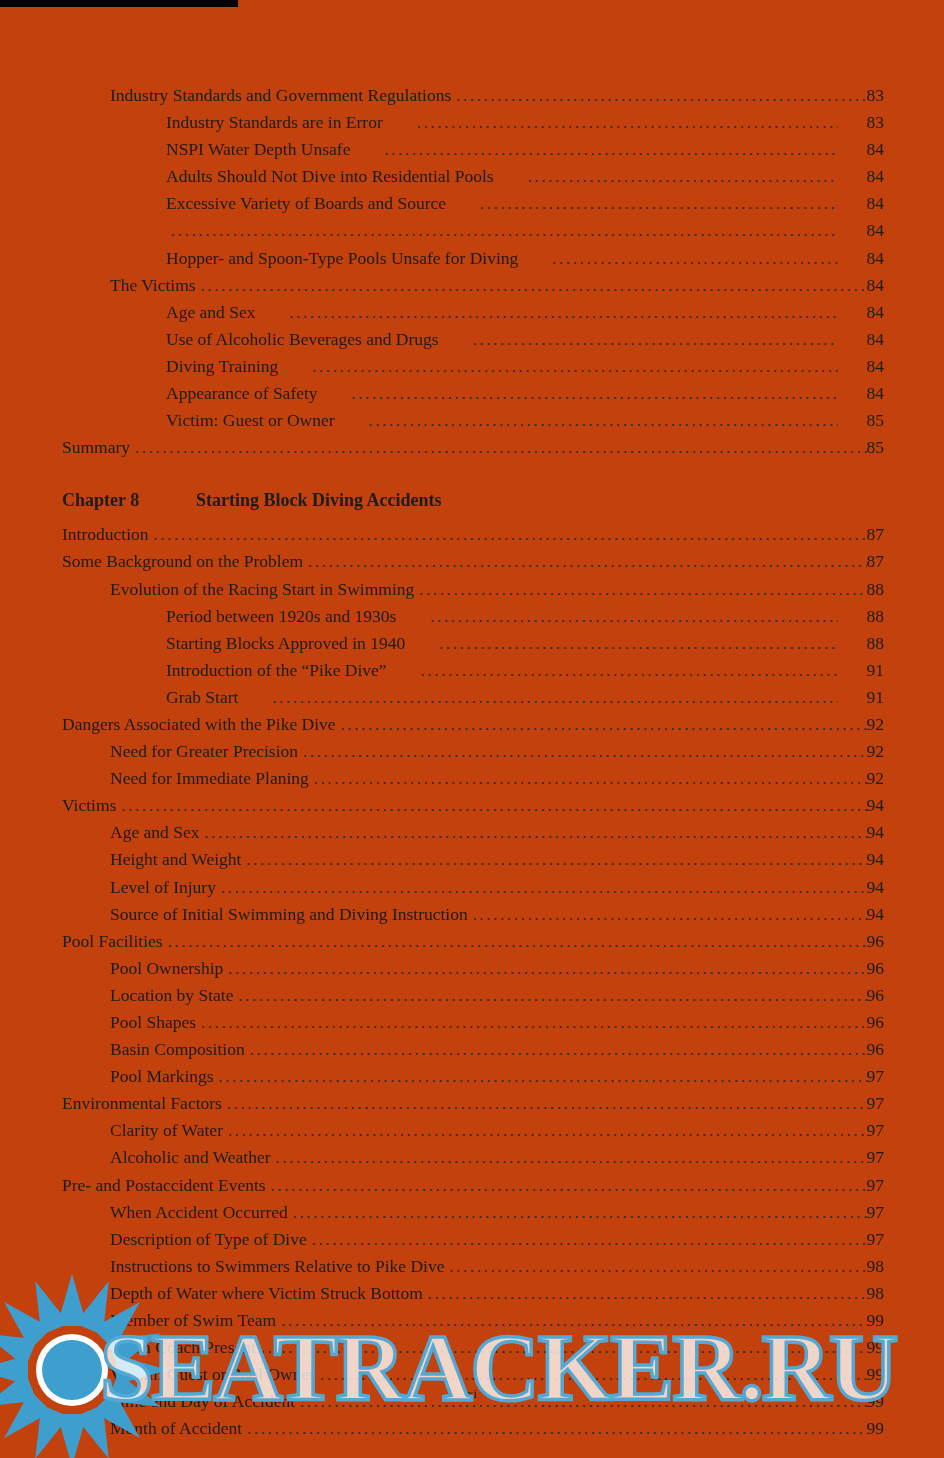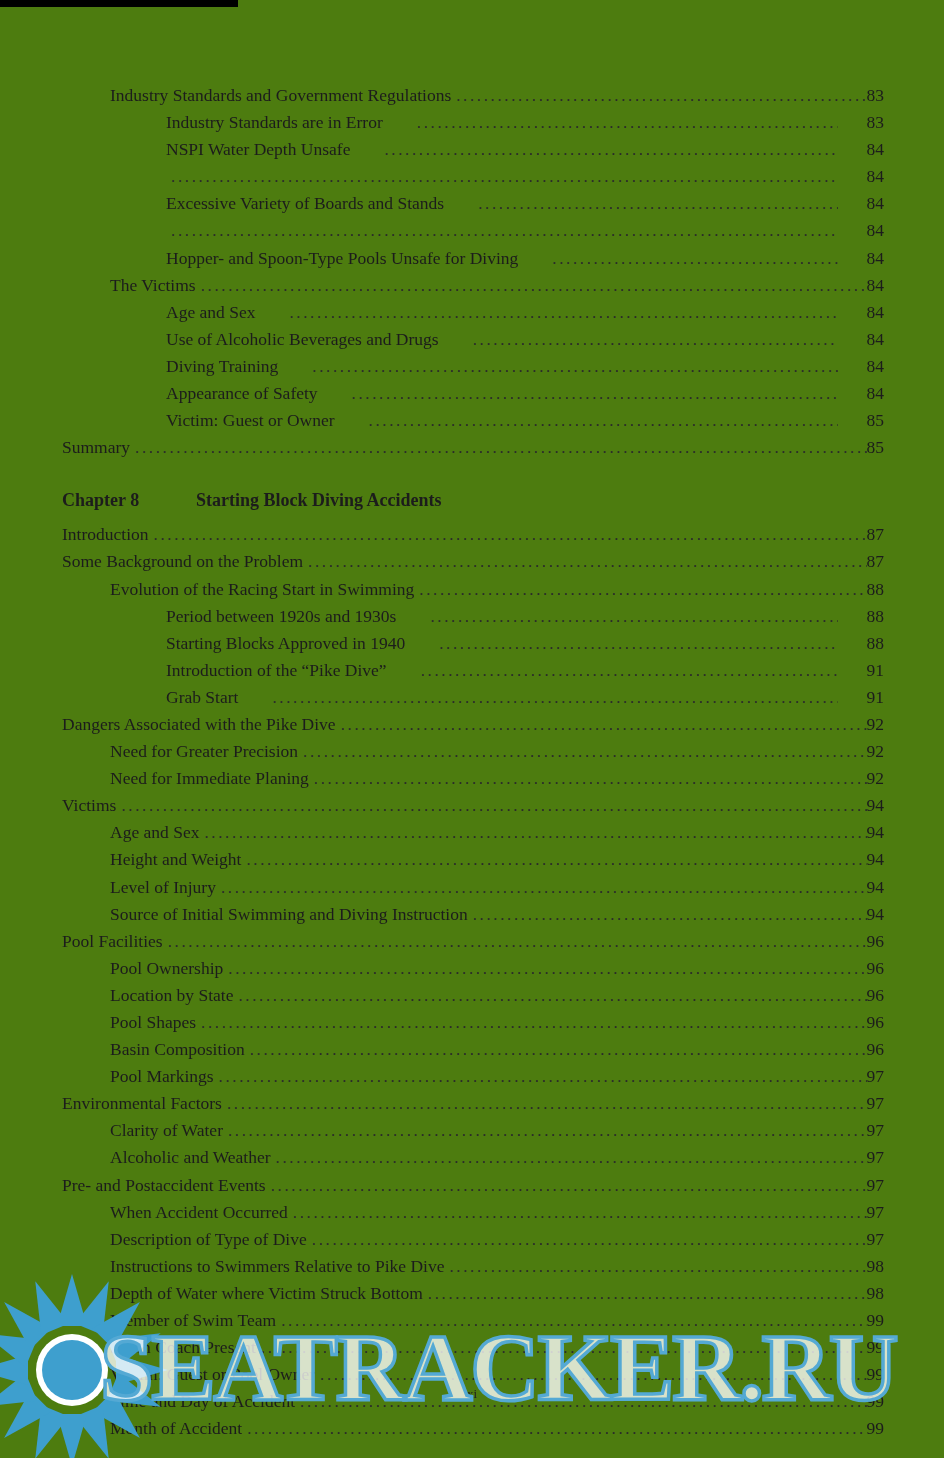--- a/index.html
+++ b/index.html
@@ -2,21 +2,21 @@
 <html><head>
 <meta charset="utf-8">
 <style>
   * { margin:0; padding:0; box-sizing:border-box; }
   html, body { background:#e8e8e8; }
   .page {
     position:relative;
     width:944px;
     height:1458px;
     margin:0 auto;
-    background:#4d7c0f;
+    background:#c2410c;
     font-family:"Liberation Serif", serif;
     color:#1c1c1c;
     overflow:hidden;
   }
   .scan-artifact {
     position:absolute;
     top:0; left:0;
     width:238px; height:7px;
     background:#000;
   }
@@ -117,25 +117,26 @@
         <span class="toc-title">Industry Standards are in Error</span>
         <span class="leader"></span>
         <span class="toc-page">83</span>
       </div>
       <div class="toc-row level-2">
         <span class="toc-title">NSPI Water Depth Unsafe</span>
         <span class="leader"></span>
         <span class="toc-page">84</span>
       </div>
       <div class="toc-row level-2">
-        <span class="leader"></span>
-        <span class="toc-page">84</span>
-      </div>
-      <div class="toc-row level-2">
-        <span class="toc-title">Excessive Variety of Boards and Stands</span>
+        <span class="toc-title">Adults Should Not Dive into Residential Pools</span>
+        <span class="leader"></span>
+        <span class="toc-page">84</span>
+      </div>
+      <div class="toc-row level-2">
+        <span class="toc-title">Excessive Variety of Boards and Source</span>
         <span class="leader"></span>
         <span class="toc-page">84</span>
       </div>
       <div class="toc-row level-2">
         <span class="leader"></span>
         <span class="toc-page">84</span>
       </div>
       <div class="toc-row level-2">
         <span class="toc-title">Hopper- and Spoon-Type Pools Unsafe for Diving</span>
         <span class="leader"></span>

